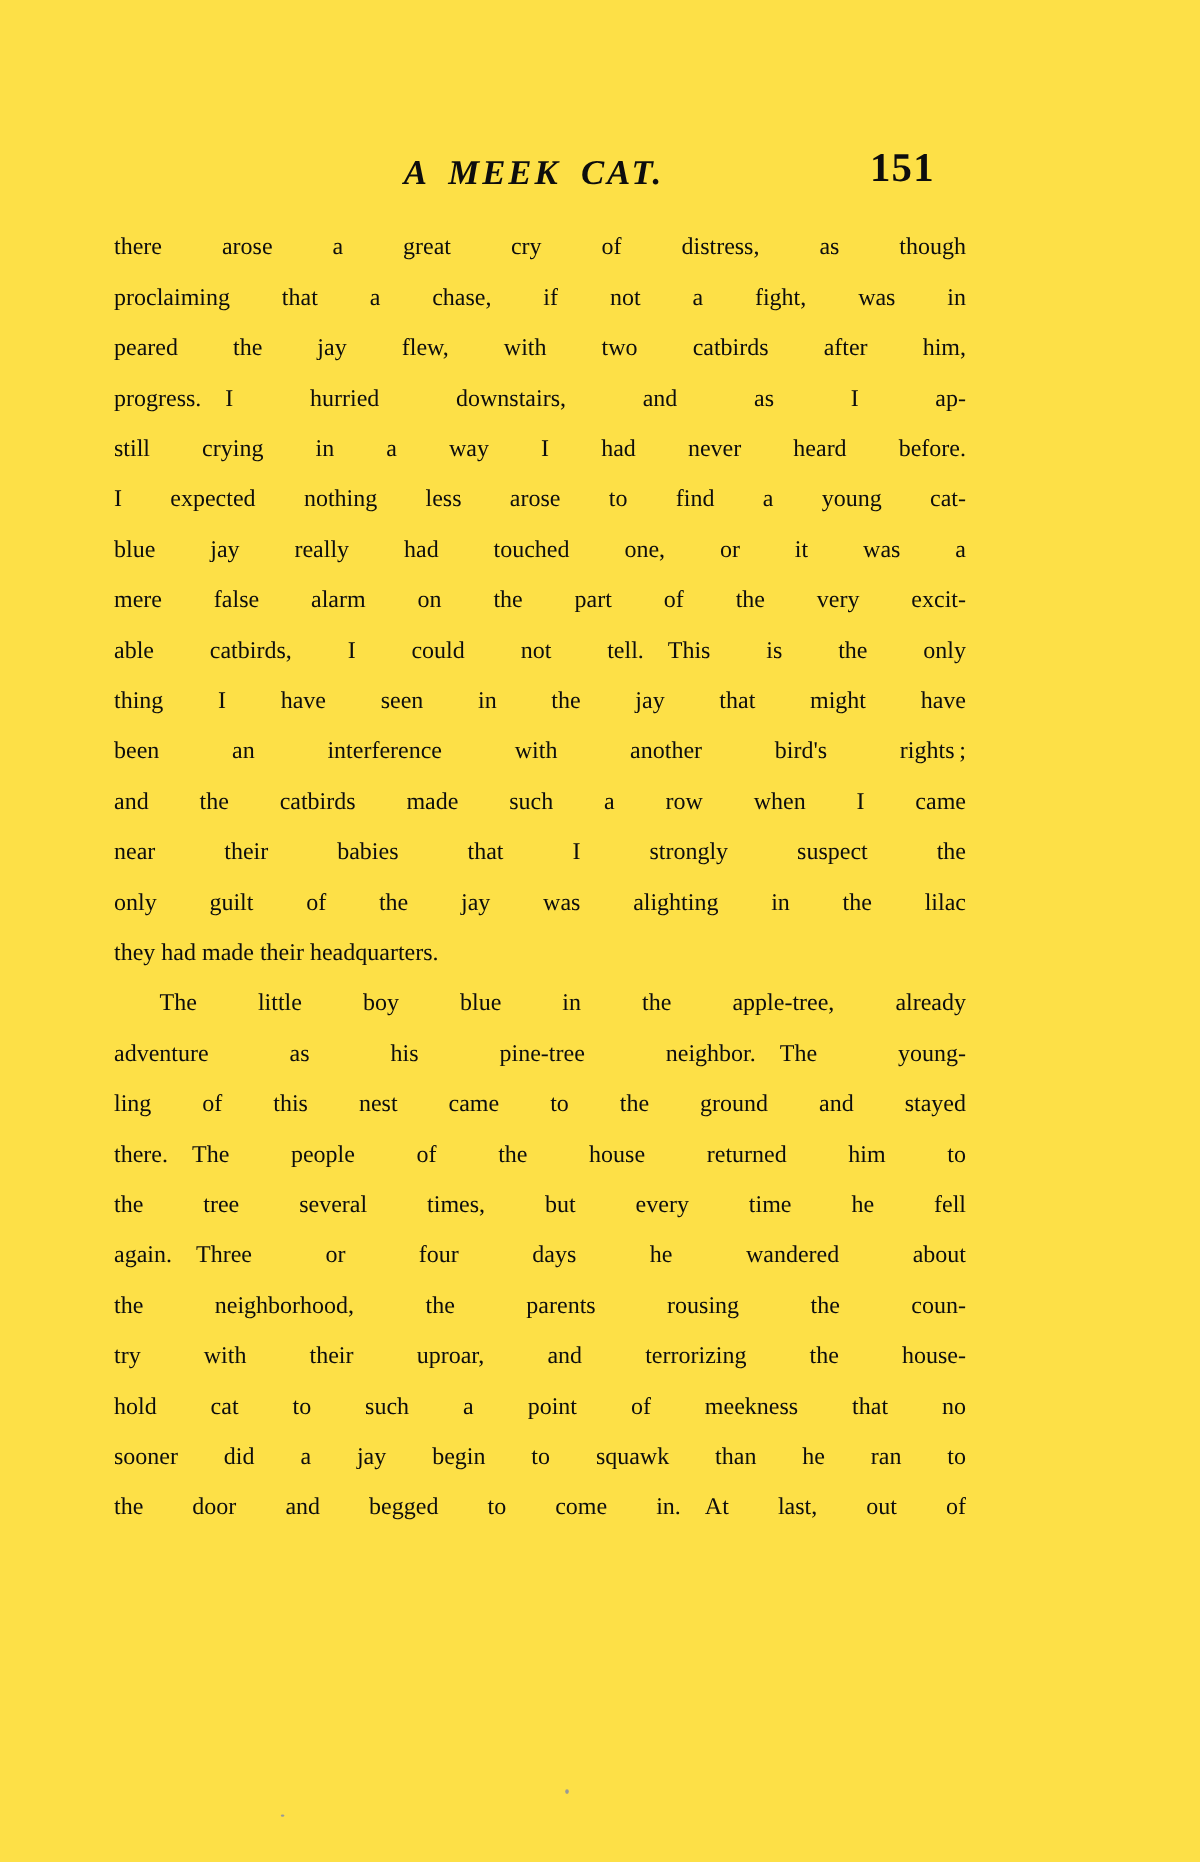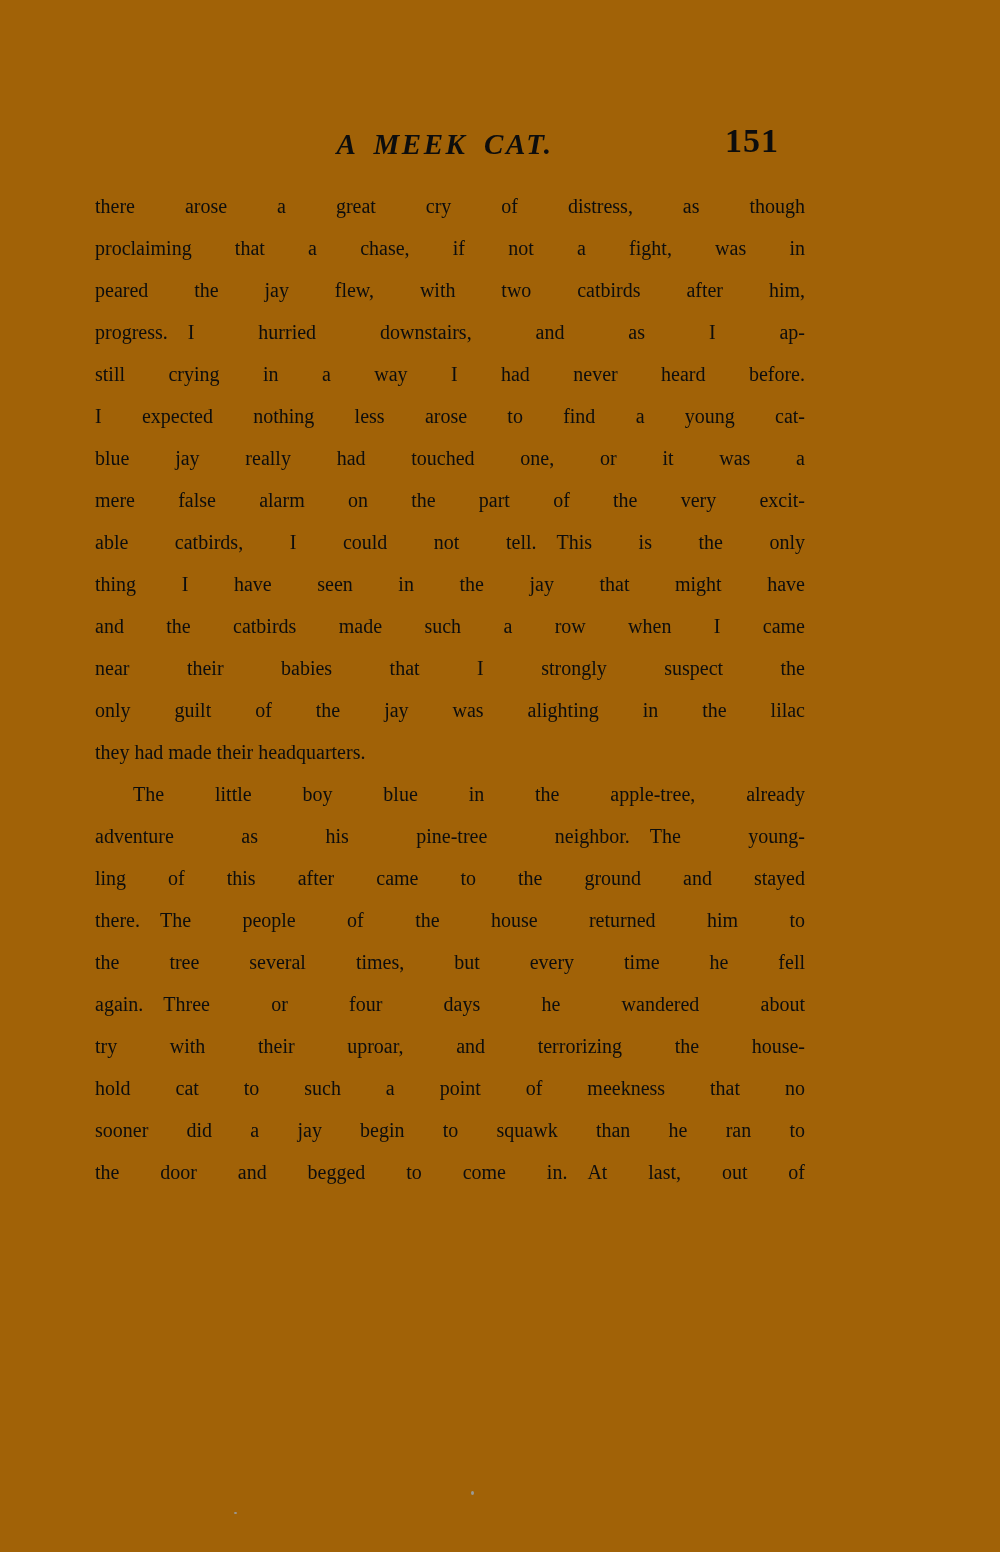--- a/index.html
+++ b/index.html
@@ -4,21 +4,21 @@
 <style>
   html, body {
     margin: 0;
     padding: 0;
     background: #ffffff;
   }
   .scan-page {
     position: relative;
     width: 1000px;
     height: 1552px;
-    background: #a16207;
+    background: #fde047;
     overflow: hidden;
     font-family: "Liberation Serif", "DejaVu Serif", serif;
     color: #0d0d0d;
   }
   .text-block {
     position: absolute;
     left: 95px;
     top: 128px;
     width: 710px;
   }
@@ -84,30 +84,32 @@
         <div class="line">there arose a great cry of distress, as though</div>
         <div class="line">proclaiming that a chase, if not a fight, was in</div>
         <div class="line">peared the jay flew, with two catbirds after him,</div>
         <div class="line">progress. I hurried downstairs, and as I ap-</div>
         <div class="line">still crying in a way I had never heard before.</div>
         <div class="line">I expected nothing less arose to find a young cat-</div>
         <div class="line">blue jay really had touched one, or it was a</div>
         <div class="line">mere false alarm on the part of the very excit-</div>
         <div class="line">able catbirds, I could not tell. This is the only</div>
         <div class="line">thing I have seen in the jay that might have</div>
+        <div class="line">been an interference with another bird's rights ;</div>
         <div class="line">and the catbirds made such a row when I came</div>
         <div class="line">near their babies that I strongly suspect the</div>
         <div class="line">only guilt of the jay was alighting in the lilac</div>
         <div class="line para-end">they had made their headquarters.</div>
         <div class="line indent">The little boy blue in the apple-tree, already</div>
         <div class="line">adventure as his pine-tree neighbor. The young-</div>
-        <div class="line">ling of this after came to the ground and stayed</div>
+        <div class="line">ling of this nest came to the ground and stayed</div>
         <div class="line">there. The people of the house returned him to</div>
         <div class="line">the tree several times, but every time he fell</div>
         <div class="line">again. Three or four days he wandered about</div>
+        <div class="line">the neighborhood, the parents rousing the coun-</div>
         <div class="line">try with their uproar, and terrorizing the house-</div>
         <div class="line">hold cat to such a point of meekness that no</div>
         <div class="line">sooner did a jay begin to squawk than he ran to</div>
         <div class="line">the door and begged to come in. At last, out of</div>
       </div>
   </div>
   <div class="speck s1"></div>
   <div class="speck s2"></div>
 </div>
 

